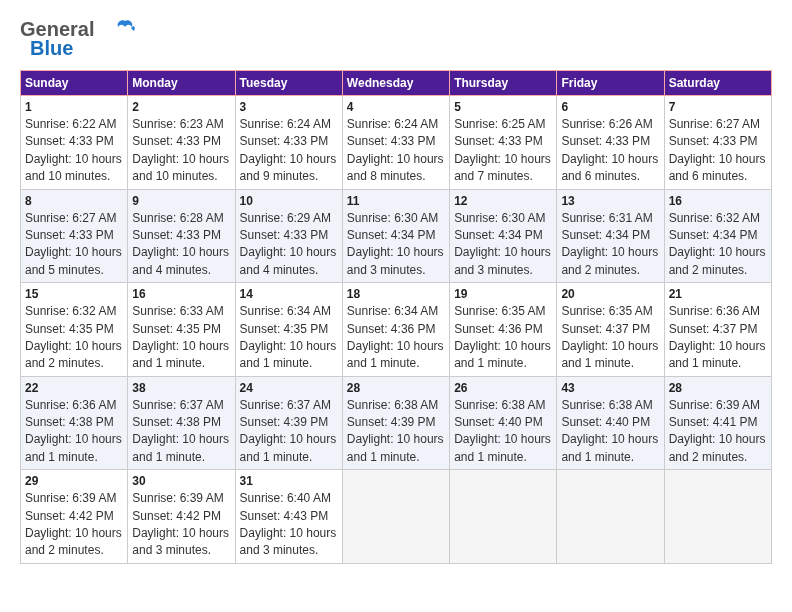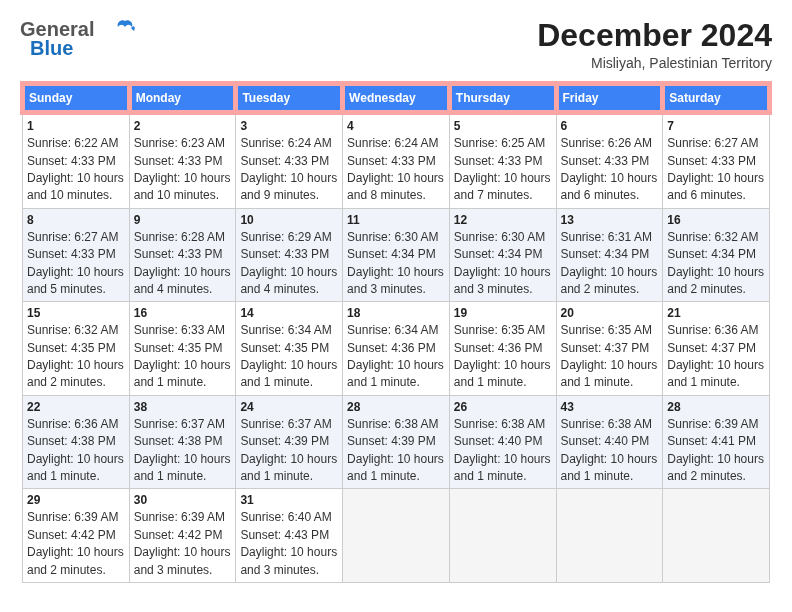--- a/index.html
+++ b/index.html
@@ -45,27 +45,27 @@
       font-size: 14px;
       color: #444;
       margin-top: 2px;
     }
     table {
       width: 100%;
       border-collapse: collapse;
       table-layout: fixed;
     }
     thead tr th {
-      background-color: #3b82f6;
+      background-color: #4c1d95;
       color: #fff;
       font-size: 12px;
       font-weight: bold;
       padding: 5px 4px;
       text-align: left;
-      border: 5px solid #fca5a5;
+      border: 1px solid #fca5a5;
     }
     tbody tr td {
       border: 1px solid #ccc;
       vertical-align: top;
       padding: 4px 4px 3px 4px;
       font-size: 9.5px;
       color: #333;
       background: #fff;
       height: 78px;
     }
@@ -95,24 +95,20 @@
   <div class="header">
     <div class="logo">
       <div class="logo-row">
         <span style="font-size:20px;font-weight:bold;color:#555;">General</span>
         <svg width="22" height="20" viewBox="0 0 22 20" style="margin-left:2px;margin-top:-2px;">
           <path d="M11 2 C13 0, 20 2, 18 8 C16 5, 13 5, 11 8 C9 5, 6 5, 4 8 C2 2, 9 0, 11 2Z" fill="#2980d9"></path>
           <path d="M18 8 C20 6, 22 9, 20 12 C18 10, 16 9, 18 8Z" fill="#2980d9"></path>
         </svg>
       </div>
       <div style="font-size:20px;font-weight:bold;color:#1a6fbd;margin-top:-4px;margin-left:10px;">Blue</div>
-    </div>
-    <div class="title-block">
-      <div class="month-title">December 2024</div>
-      <div class="location">Misliyah, Palestinian Territory</div>
     </div>
   </div>
 
   <table>
     <thead>
       <tr>
       <th>Sunday</th>
           <th>Monday</th>
           <th>Tuesday</th>
           <th>Wednesday</th>

